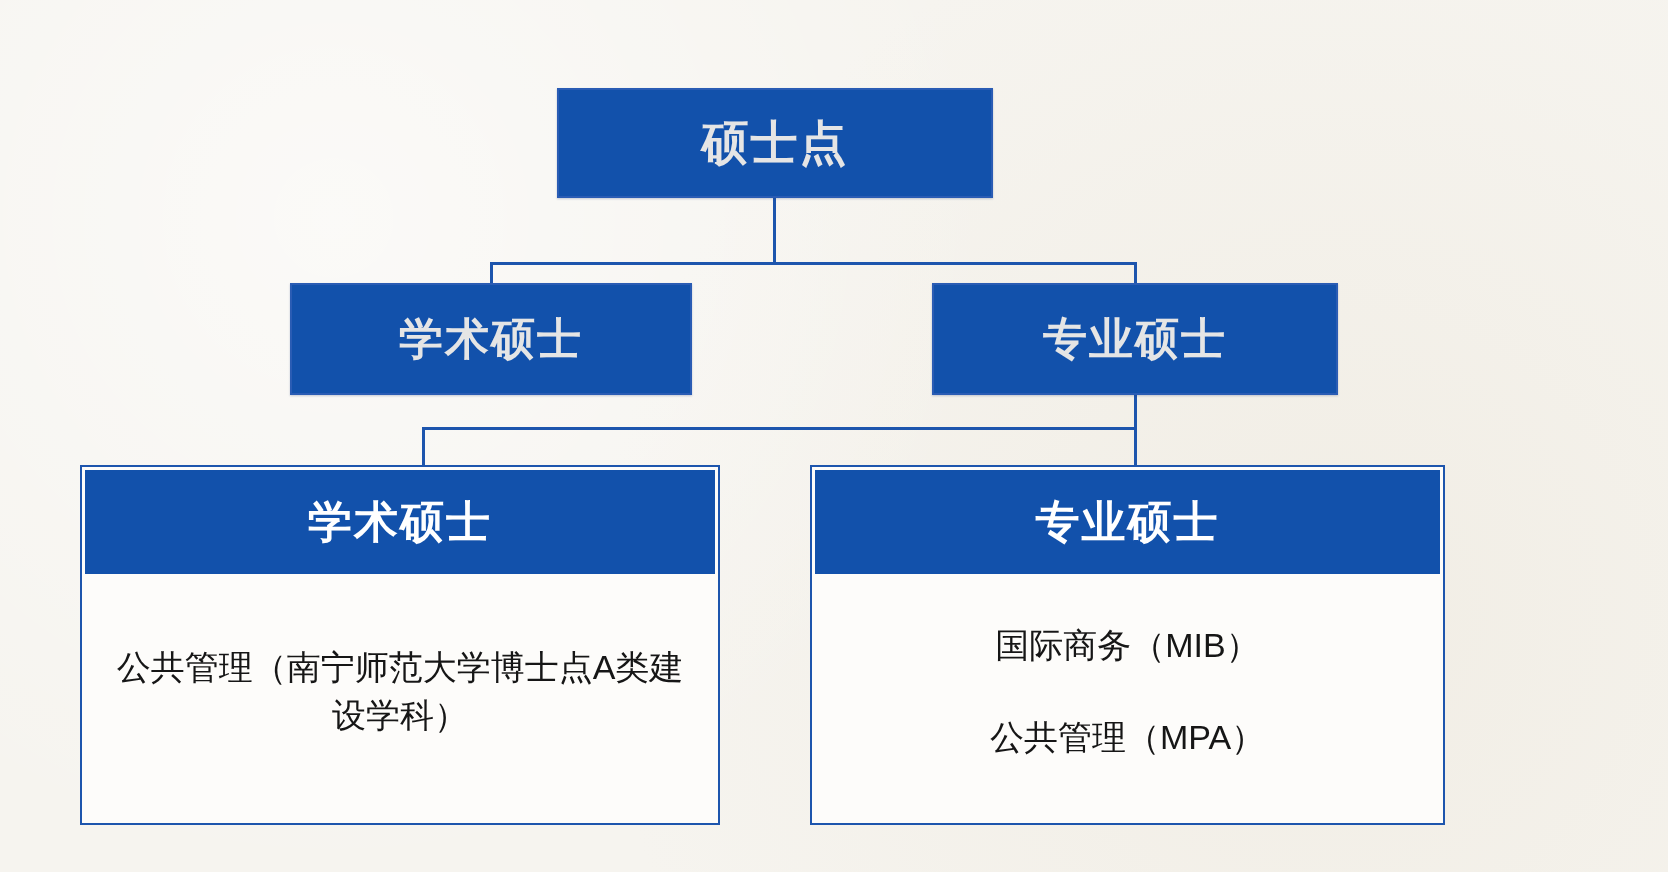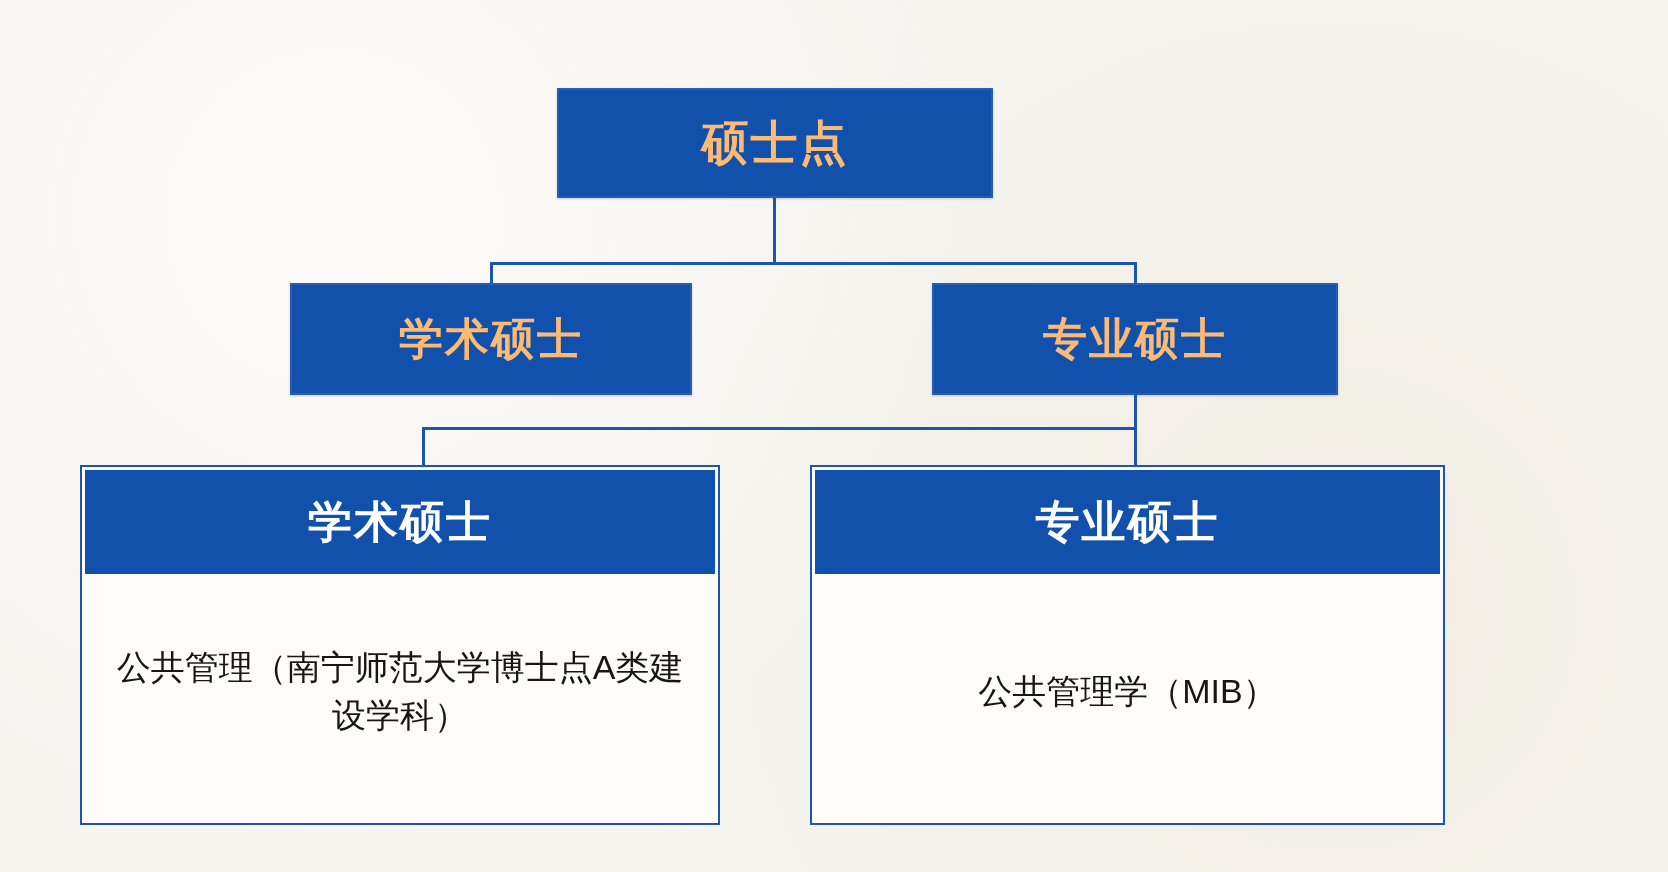--- a/index.html
+++ b/index.html
@@ -21,21 +21,21 @@
   }
 
   
   .node {
     position: absolute;
     background: #1251ab;
     border: 2px solid #2a5cb4;
     display: flex;
     align-items: center;
     justify-content: center;
-    color: #fdba74;
+    color: #e5e5e5;
     font-weight: 700;
     letter-spacing: 2px;
     box-shadow: 0 1px 2px rgba(30,60,120,0.25);
     text-align: center;
   }
   .node-root   { left: 557px; top:  88px; width: 436px; height: 110px; font-size: 47px; }
   .node-l2a    { left: 290px; top: 283px; width: 402px; height: 112px; font-size: 44px; }
   .node-l2b    { left: 932px; top: 283px; width: 406px; height: 112px; font-size: 44px; }
 
   
@@ -116,17 +116,18 @@
     <div class="card-body">
       <div>公共管理（南宁师范大学博士点A类建设学科）</div>
     </div>
   </div>
 
   <div class="card card-right">
     <div class="card-header">
       <span>专业硕士</span>
     </div>
     <div class="card-body">
-      <div>公共管理学（MIB）</div>
+      <div>国际商务（MIB）</div>
+      <div>公共管理（MPA）</div>
     </div>
   </div>
 
 </div>
 
 </body></html>

